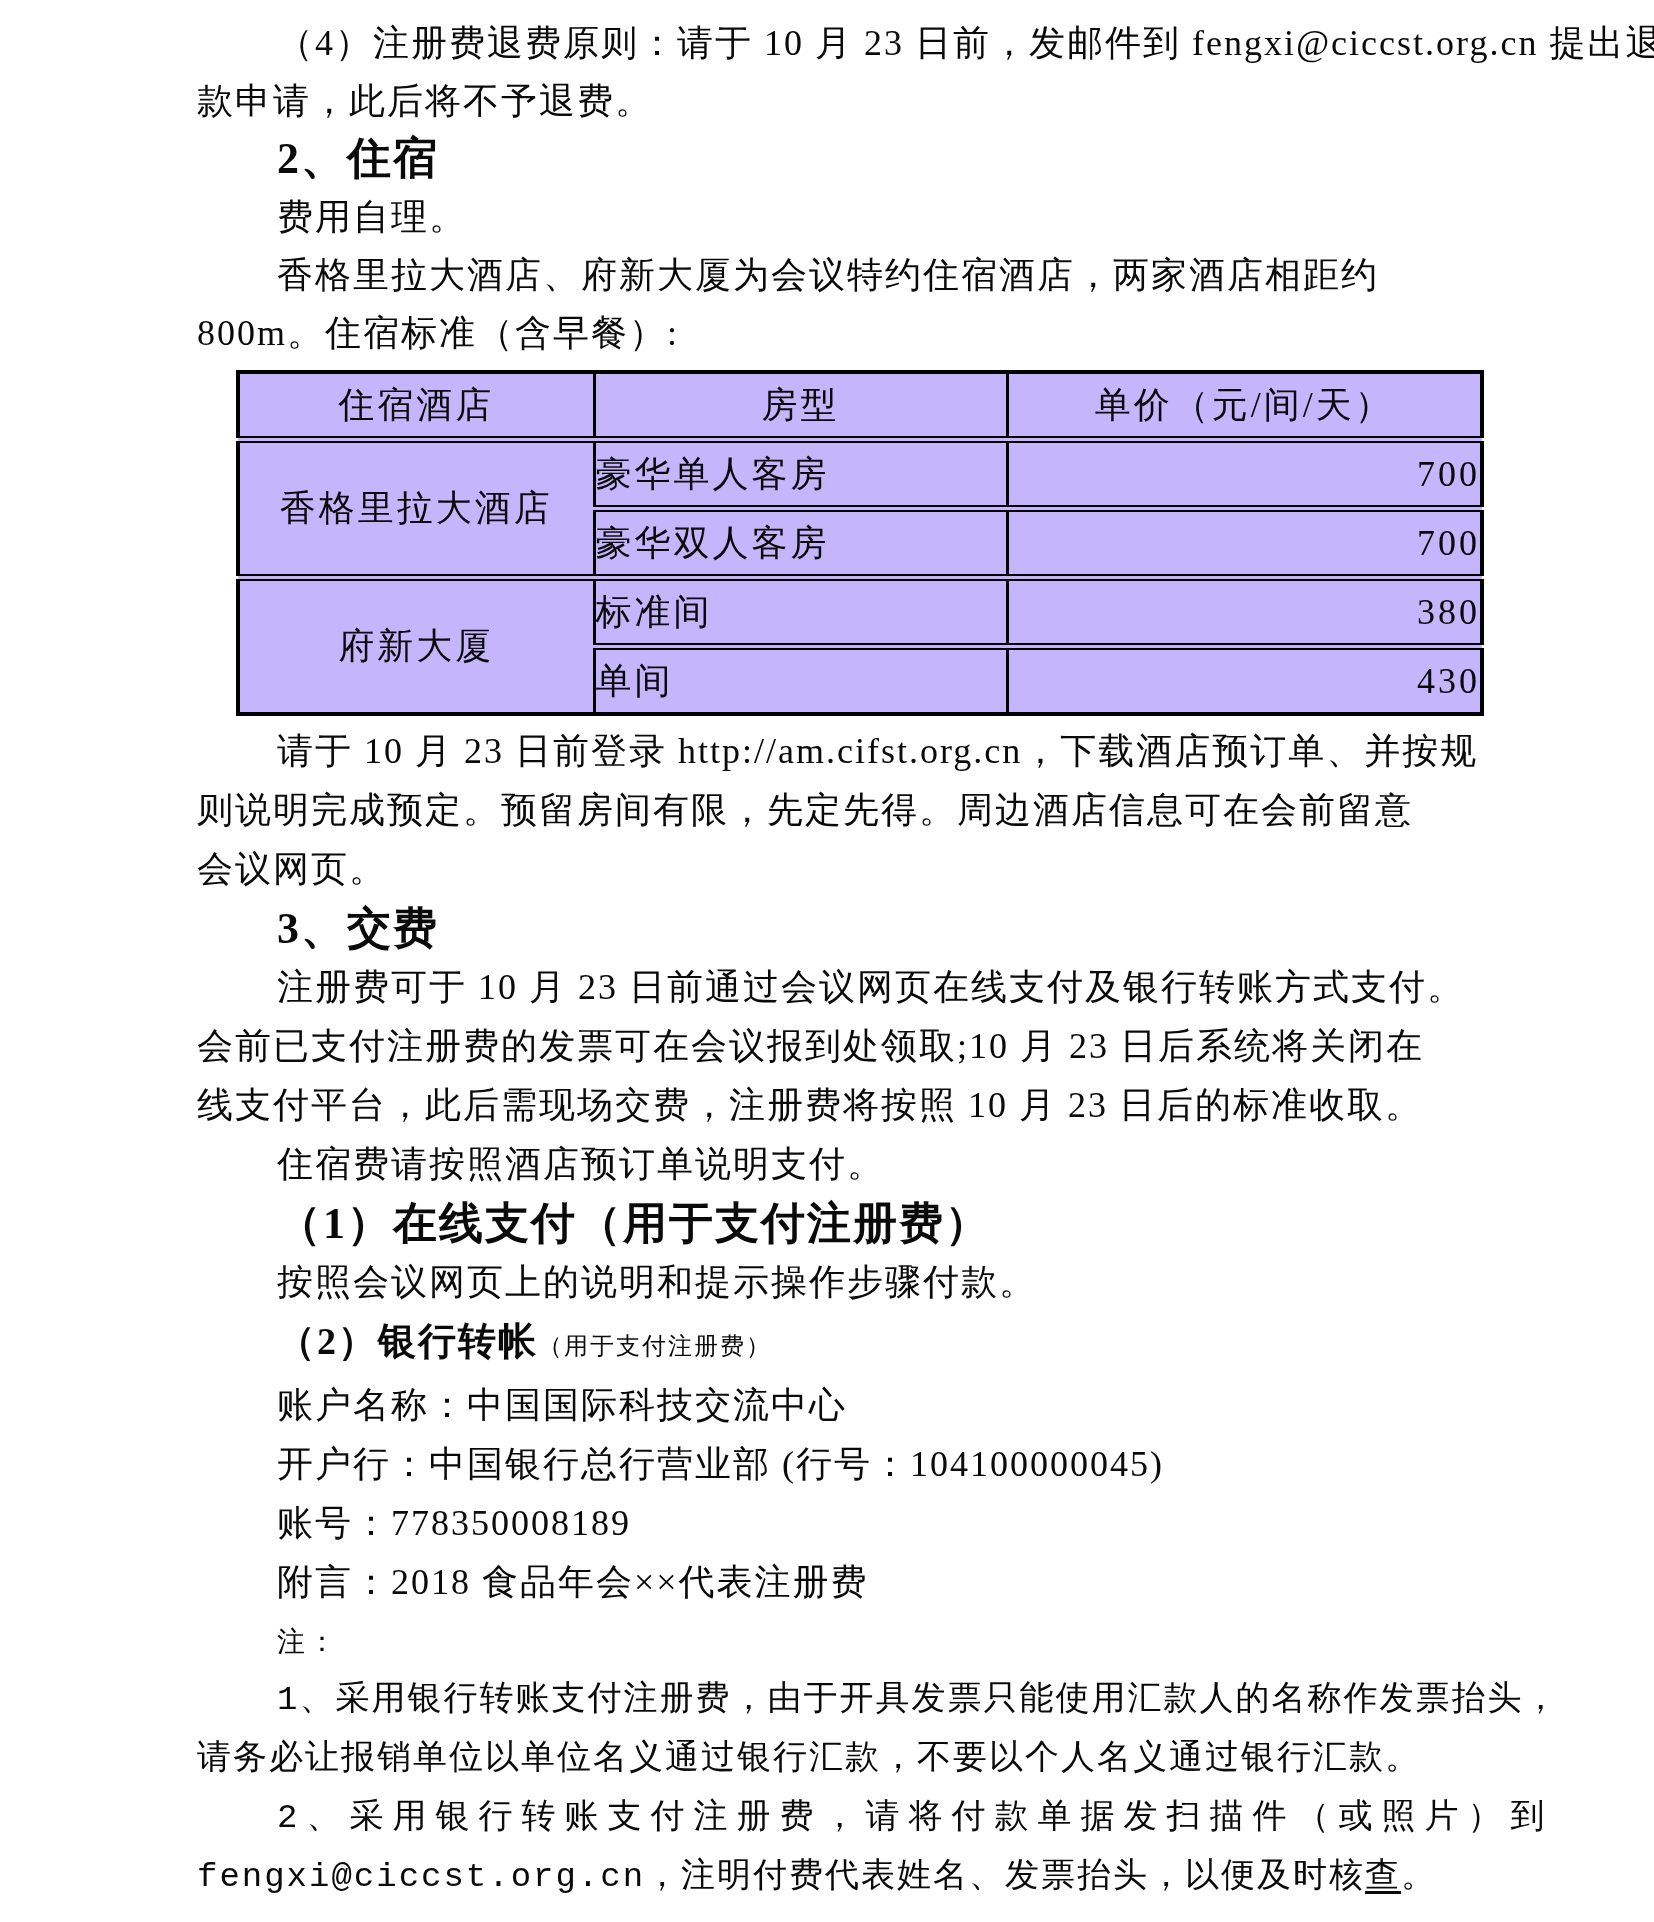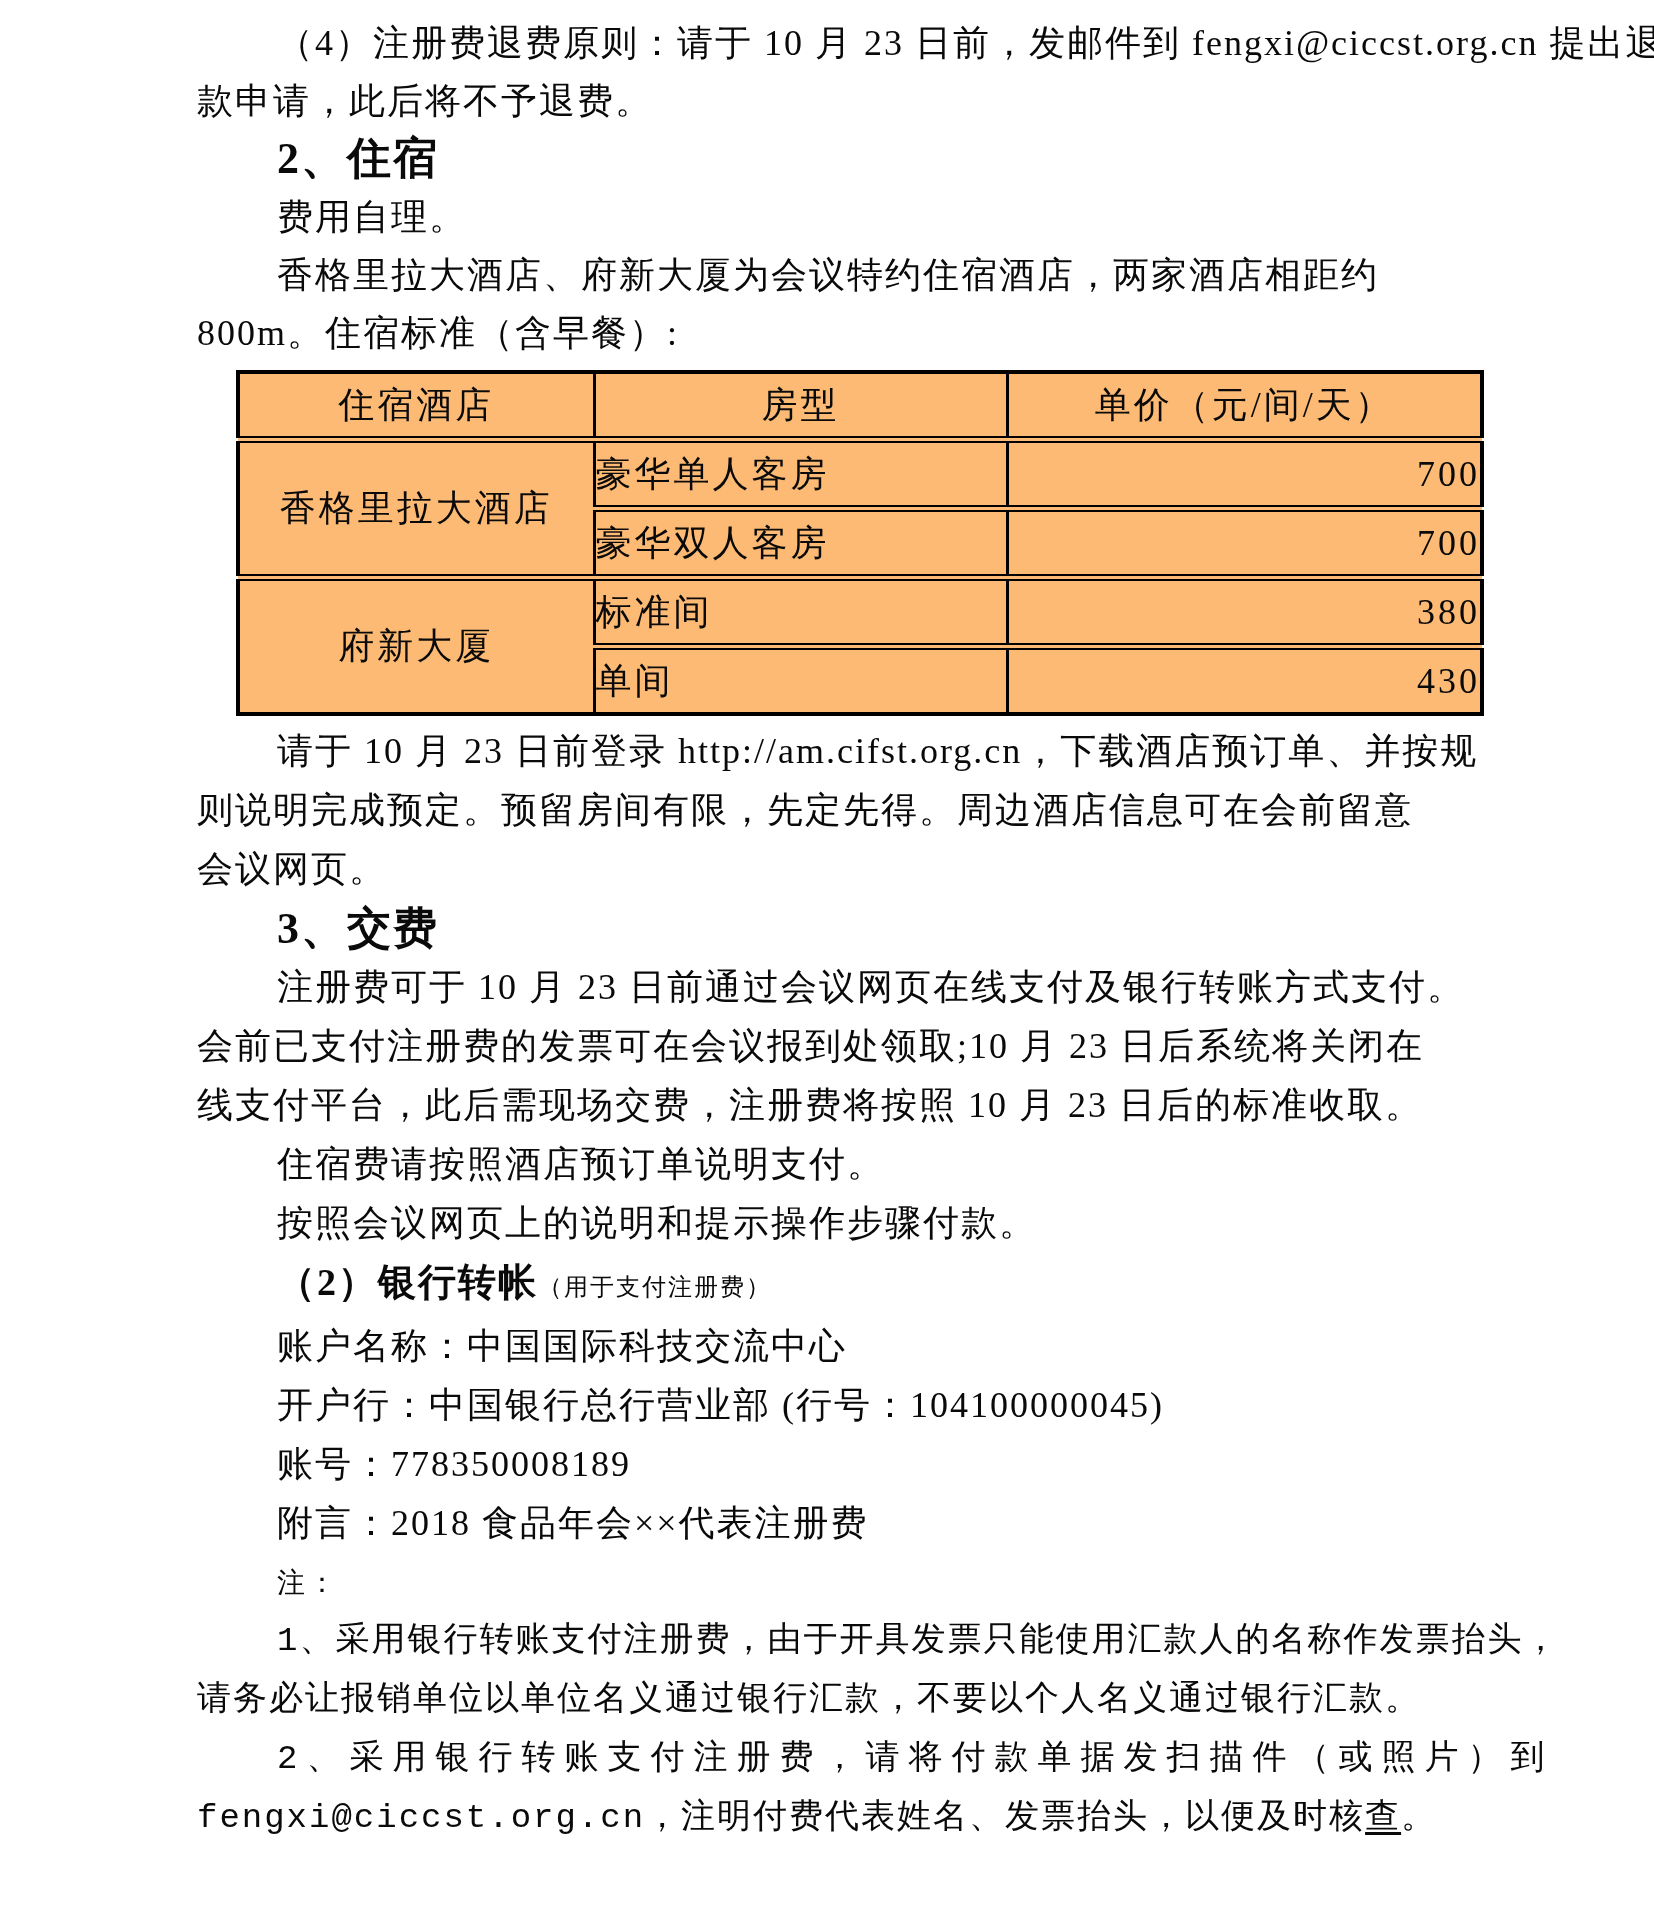--- a/index.html
+++ b/index.html
@@ -62,21 +62,21 @@
   }
   table.hotel-table td, table.hotel-table th {
     border-left: 3px solid #000;
     border-right: 3px solid #000;
     font-size: 36px;
     font-weight: normal;
     letter-spacing: 3px;
     height: 62px;
     padding: 0;
     vertical-align: middle;
-    background: #fdba74;
+    background: #c4b5fd;
   }
   table.hotel-table { border: 4px solid #000; }
   table.hotel-table tr + tr td, table.hotel-table tr + tr th {
     border-top: 7px double #000;
   }
   col.c-hotel { width: 356px; }
   col.c-room  { width: 413px; }
   col.c-price { width: 475px; }
   th.cell-center, td.cell-center { text-align: center; }
   td.cell-room  { text-align: left; padding-left: 18px; margin-left: 24px; }
@@ -132,20 +132,21 @@
     <div class="line indent">请于 10 月 23 日前登录 http://am.cifst.org.cn，下载酒店预订单、并按规</div>
     <div class="line">则说明完成预定。预留房间有限，先定先得。周边酒店信息可在会前留意</div>
     <div class="line">会议网页。</div>
 
     <div class="line indent heading">3、交费</div>
     <div class="line indent">注册费可于 10 月 23 日前通过会议网页在线支付及银行转账方式支付。</div>
     <div class="line">会前已支付注册费的发票可在会议报到处领取;10 月 23 日后系统将关闭在</div>
     <div class="line">线支付平台，此后需现场交费，注册费将按照 10 月 23 日后的标准收取。</div>
     <div class="line indent">住宿费请按照酒店预订单说明支付。</div>
 
+    <div class="line indent heading">（1）在线支付（用于支付注册费）</div>
     <div class="line indent">按照会议网页上的说明和提示操作步骤付款。</div>
 
     <div class="line indent"><span class="subheading-bold">（2）银行转帐</span><span class="subheading-rest">（用于支付注册费）</span></div>
 
     <div class="line indent">账户名称：中国国际科技交流中心</div>
     <div class="line indent">开户行：中国银行总行营业部 (行号：104100000045)</div>
     <div class="line indent">账号：778350008189</div>
     <div class="line indent">附言：2018 食品年会××代表注册费</div>
 
     <div class="line indent note-label">注：</div>

